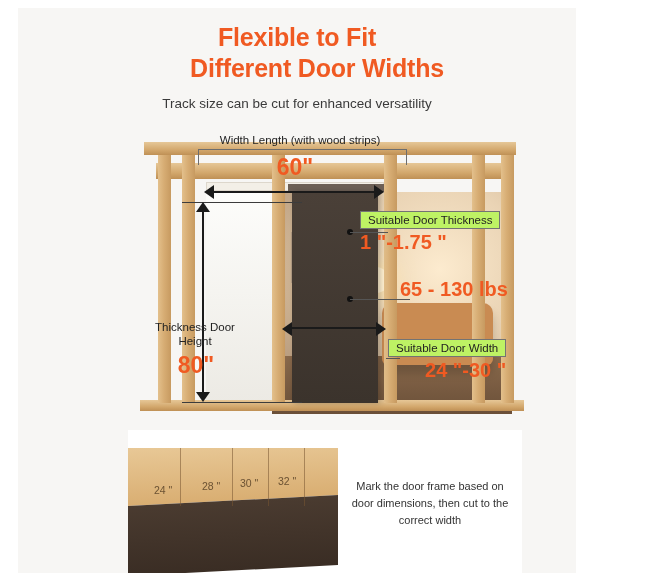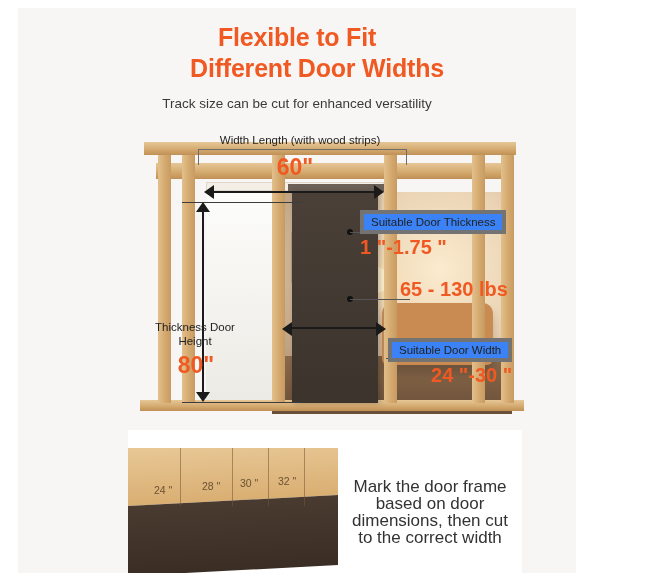--- a/index.html
+++ b/index.html
@@ -136,21 +136,21 @@
   }
   .tickline{position:absolute;height:1px;background:#3c3c3c;}
 
   
   .dim-w{position:absolute;left:162px;top:186px;width:104px;height:20px;}
   .dim-w .line{position:absolute;left:8px;right:8px;top:9px;height:2px;background:#1a1a1a;}
 
   
   .callout{position:absolute;}
   .callout .cap{
-    display:inline-block;background:#3b82f6;border:4px solid #737373;
+    display:inline-block;background:#bef264;border:1px solid #737373;
     padding:2px 7px;font-size:11.5px;color:#222;white-space:nowrap;
   }
   .callout .val{
     color:#f05a22;font-weight:bold;font-size:20px;white-space:nowrap;
     margin-top:2px;display:block;
   }
   .leader{position:absolute;height:1px;background:#555;}
   .dot{position:absolute;width:6px;height:6px;border-radius:50%;background:#111;}
 
   .co-thick{left:360px;top:210px;}
@@ -173,21 +173,21 @@
     background:linear-gradient(180deg,#4a3b30,#3a2d24);
     transform:skewY(-3deg);transform-origin:left bottom;
   }
   .seam{position:absolute;top:0;width:1px;height:58px;background:rgba(120,85,50,0.55);}
   .marks{position:absolute;left:0;top:22px;width:210px;height:30px;}
   .mark{
     position:absolute;color:#6b5233;font-size:10.5px;
   }
   .note{
     position:absolute;left:216px;top:48px;width:172px;
-    text-align:center;color:#333;font-size:17px;line-height:17px;
+    text-align:center;color:#333;font-size:11px;line-height:17px;
   }
 </style>
 </head>
 <body>
 
 <div id="page">
 
   <div class="gutter left"></div>
   <div class="gutter right"></div>
   <div class="gutter-top"></div>

